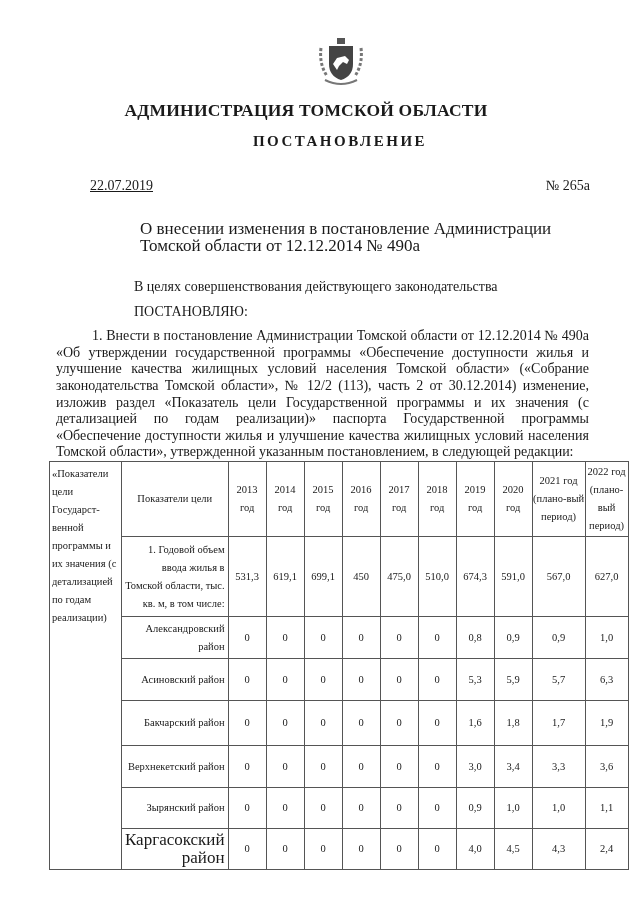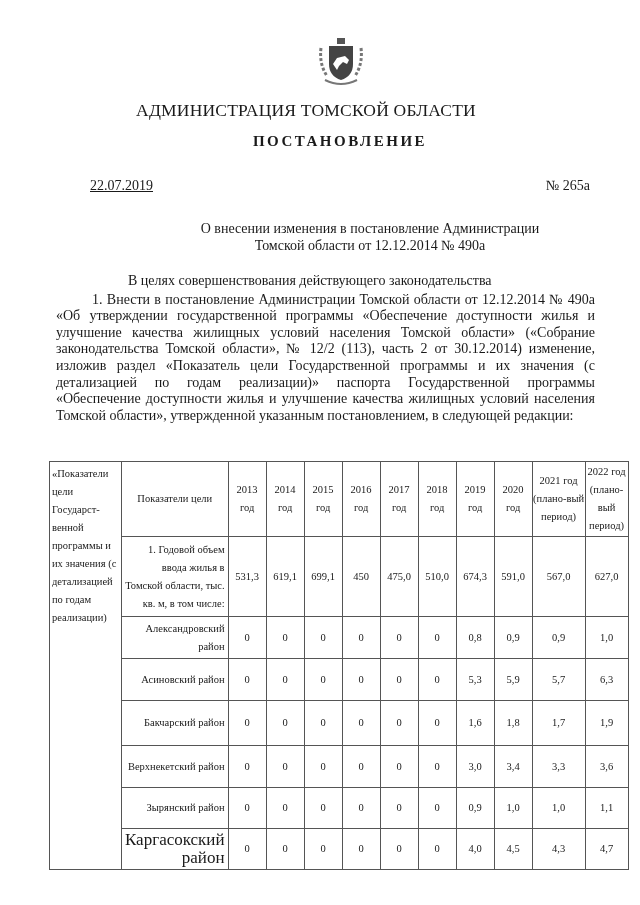--- a/index.html
+++ b/index.html
@@ -1,28 +1,28 @@
 <!DOCTYPE html>
 <html><head>
 <meta charset="utf-8">
 <style>
   html, body { margin:0; padding:0; background:#ffffff; }
   body { width:640px; height:905px; position:relative; overflow:hidden;
          font-family:"Liberation Serif","DejaVu Serif",serif; color:#1a1a1a; }
   .emblem { position:absolute; left:317px; top:30px; width:48px; height:60px; }
   .org { position:absolute; top:100px; left:0; width:612px; text-align:center;
-         font-weight:normal; font-size:17.5px; letter-spacing:0.2px; }
+         font-weight:bold; font-size:17.5px; letter-spacing:0.2px; }
   .doctype { position:absolute; top:133px; left:0; width:640px; text-align:center;
              font-weight:bold; font-size:15px; letter-spacing:2.5px; padding-left:40px; box-sizing:border-box; }
   .date { position:absolute; top:178px; left:90px; font-size:14px;text-decoration:underline; }
   .num { position:absolute; top:178px; right:50px; font-size:14px; }
-  .subject { position:absolute; top:220px; left:80px; width:520px; text-align:center;
-             font-size:14px; line-height:17px; padding-left:60px; box-sizing:border-box; }
+  .subject { position:absolute; top:220px; left:80px; width:520px; 
+             font-size:17px; line-height:17px; padding-left:60px; box-sizing:border-box; }
   .body { position:absolute; top:271px; left:90px; width:507px; font-size:14px; line-height:16.6px; }
-  .body p { margin:2px; text-align:justify; }
+  .body p { margin:8px; text-align:justify; }
   .body p.ind { text-indent:36px; text-align:left; }
   .body p.ind2 { text-indent:36px; }
   table.ind-table { position:absolute; top:461px; left:49px; border-collapse:collapse;
                     font-size:10.5px; line-height:18px; table-layout:fixed; }
   table.ind-table td { border:1px solid #555; padding:0; text-align:center; vertical-align:middle; }
   table.ind-table td.lbl { text-align:left; vertical-align:top; padding:3px 2px; }
   table.ind-table td.name { text-align:right; padding:2px 3px; }
   table.ind-table tr.rowh td { height:74px; }
   table.ind-table tr.row1 td { height:75px; }
   table.ind-table tr.rowr td { height:37px; }
@@ -46,20 +46,21 @@
 <div class="date">22.07.2019</div>
 <div class="num">№ 265а</div>
 
 <div class="subject">
   <div>О внесении изменения в постановление Администрации</div>
   <div>Томской области от 12.12.2014 № 490а</div>
 </div>
 
 <div class="body">
   <p class="ind">В целях совершенствования действующего законодательства</p>
+  <p class="ind">ПОСТАНОВЛЯЮ:</p>
   <p class="ind2" style="margin-left:-34px;">1. Внести в постановление Администрации Томской области от 12.12.2014 № 490а «Об утверждении государственной программы «Обеспечение доступности жилья и улучшение качества жилищных условий населения Томской области» («Собрание законодательства Томской области», № 12/2 (113), часть 2 от 30.12.2014) изменение, изложив раздел «Показатель цели Государственной программы и их значения (с детализацией по годам реализации)» паспорта Государственной программы «Обеспечение доступности жилья и улучшение качества жилищных условий населения Томской области», утвержденной указанным постановлением, в следующей редакции:</p>
 </div>
 
 <table class="ind-table">
   <colgroup>
     <col style="width:72px">
       <col style="width:92px">
     <col style="width:38px">
       <col style="width:38px">
       <col style="width:38px">
@@ -168,16 +169,16 @@
     <td class="name" style="font-size:17px">Каргасокский район</td>
     <td>0</td>
     <td>0</td>
     <td>0</td>
     <td>0</td>
     <td>0</td>
     <td>0</td>
     <td>4,0</td>
     <td>4,5</td>
     <td>4,3</td>
-    <td>4,7</td>
+    <td>2,4</td>
   </tr>
 </tbody>
   </table>
 
 </body></html>

